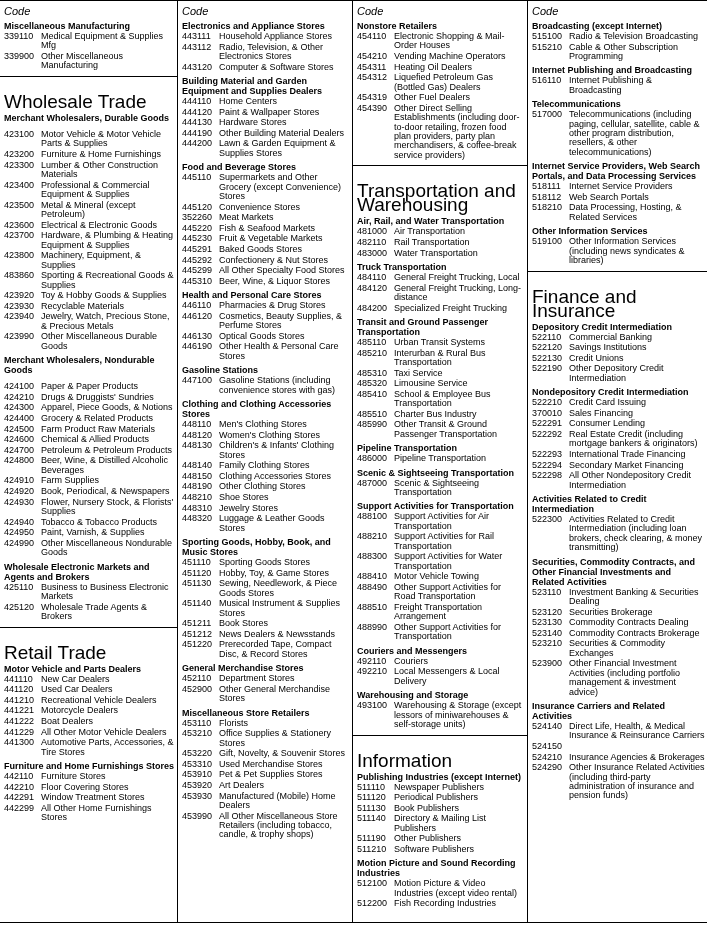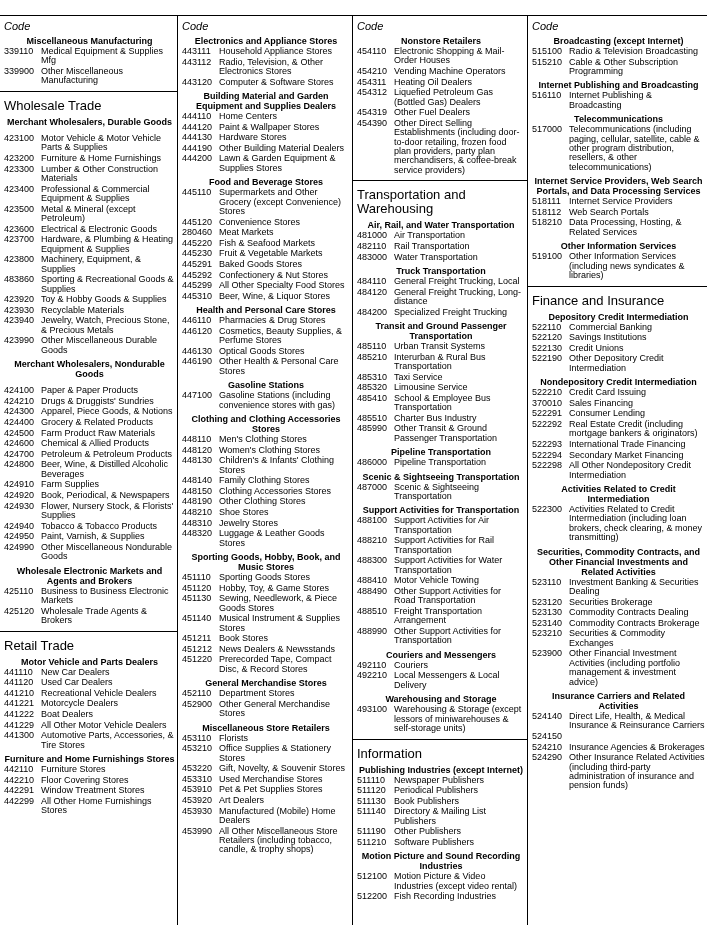--- a/index.html
+++ b/index.html
@@ -1,30 +1,30 @@
 <!DOCTYPE html>
 <html><head>
 <meta charset="utf-8">
 <style>
   html, body { margin: 0; padding: 0; background: #ffffff; }
   body { width: 707px; height: 925px; overflow: hidden; position: relative;
          font-family: "Liberation Sans", sans-serif; color: #000; }
-  .page { position: absolute; left: 0; top: 15px; width: 707px; height: 702px; }
+  .page { position: absolute; left: 0; top: 0; width: 707px; height: 702px; }
   .col { position: absolute; top: 0; height: 922px; box-sizing: border-box; }
   .col1 { left: 0; width: 178px; border-right: 1px solid #000; }
   .col2 { left: 178px; width: 175px; border-right: 1px solid #000; }
   .col3 { left: 353px; width: 175px; border-right: 1px solid #000; }
   .col4 { left: 528px; width: 179px; }
   .bottom-rule { position: absolute; left: 0; top: 922px; width: 707px; height: 1px; background: #000; }
   .top-rule { position: absolute; left: 0; top: 0; width: 707px; height: 1px; background: #000; }
   .block { border-bottom: 1px solid #000; padding: 5px 2px 4px 4px; }
   .block.last { border-bottom: none; }
   .code-hdr { font-style: italic; font-size: 11px; line-height: 13px; margin: 0 0 3px 0; }
-  .sector-title { font-size: 13px; line-height: 14px; margin: 2px 0 4px 0; font-weight: normal; }
-  .group-title { font-weight: bold; font-size: 9px; line-height: 10px; margin: 4px 0 1px 0; text-align: center; }
+  .sector-title { font-size: 19px; line-height: 14px; margin: 13px 0 4px 0; font-weight: normal; }
+  .group-title { font-weight: bold; font-size: 9px; line-height: 10px; margin: 4px 0 1px 0; }
   .group-title.first { margin-top: 0; }
   .group-title.spaced { margin-bottom: 7px; }
   .row { display: flex; font-size: 9px; line-height: 9.4px; margin-bottom: 1.2px; }
   .row .code { width: 37px; flex: 0 0 37px; }
   .row .label { flex: 1; }
 </style>
 </head>
 <body>
 
 <div class="page">
@@ -254,21 +254,21 @@
         <div class="group-title">Food and Beverage Stores</div>
         <div class="row">
           <span class="code">445110</span>
           <span class="label">Supermarkets and Other Grocery (except Convenience) Stores</span>
         </div>
         <div class="row">
           <span class="code">445120</span>
           <span class="label">Convenience Stores</span>
         </div>
         <div class="row">
-          <span class="code">280460</span>
+          <span class="code">352260</span>
           <span class="label">Meat Markets</span>
         </div>
         <div class="row">
           <span class="code">445220</span>
           <span class="label">Fish &amp; Seafood Markets</span>
         </div>
         <div class="row">
           <span class="code">445230</span>
           <span class="label">Fruit &amp; Vegetable Markets</span>
         </div>

